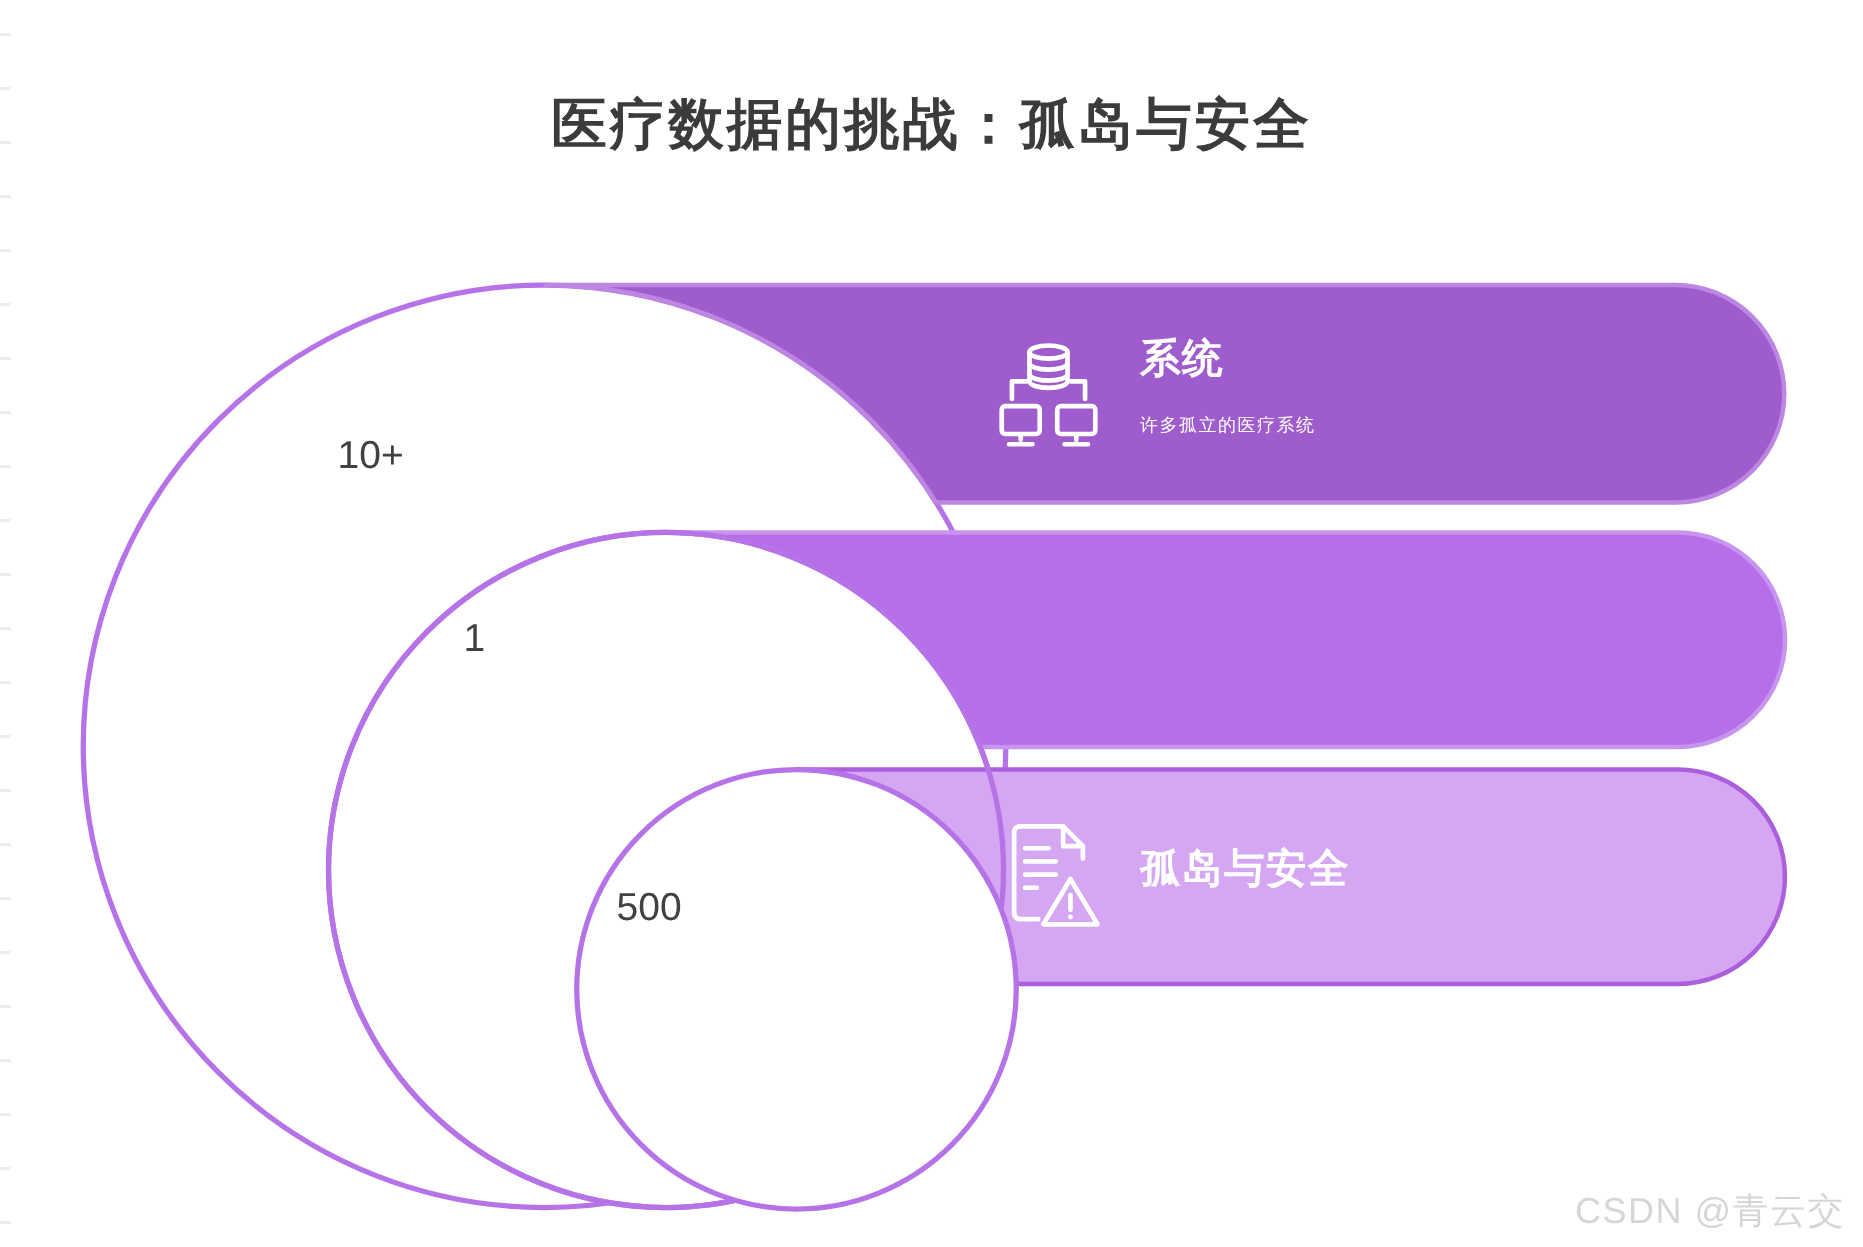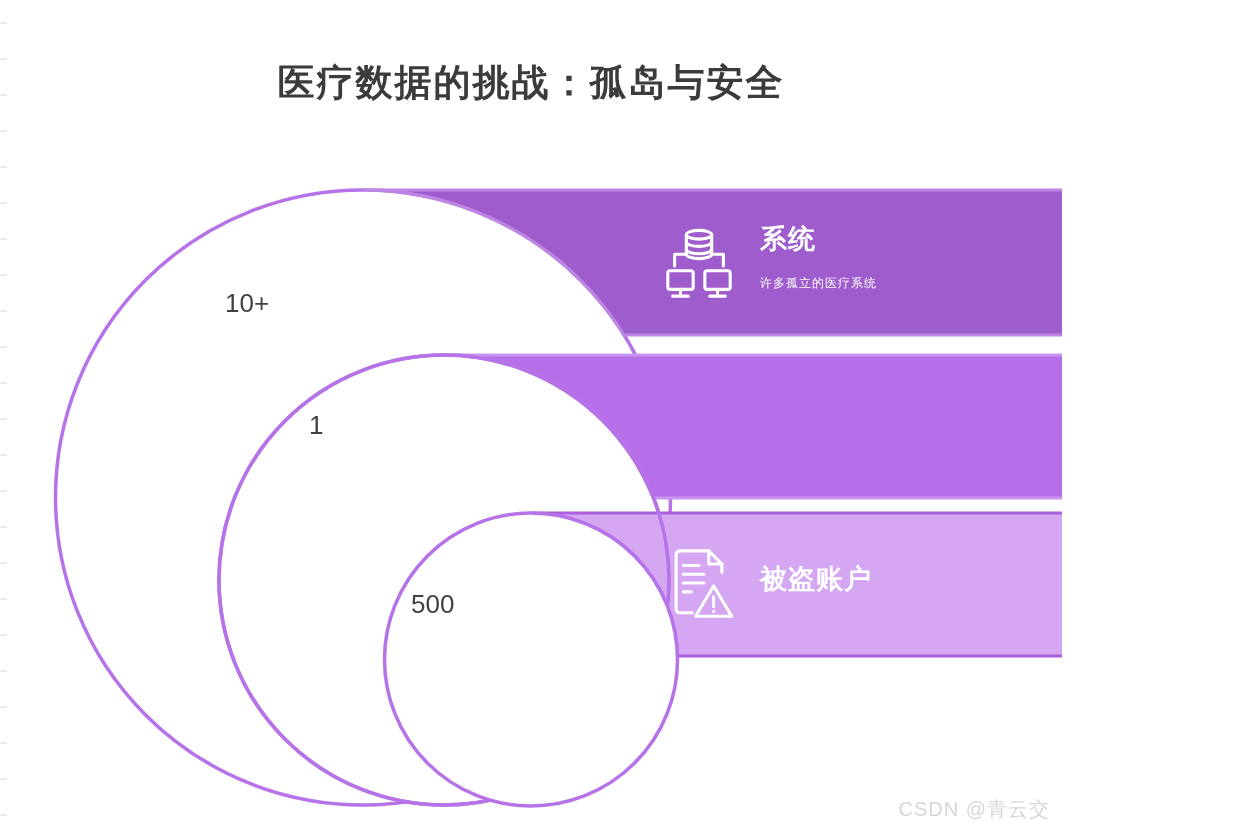--- a/index.html
+++ b/index.html
@@ -3,21 +3,21 @@
 <meta charset="utf-8">
 <style>
   html, body {
     margin: 0;
     padding: 0;
     background: #ffffff;
     font-family: "Liberation Sans", "DejaVu Sans", sans-serif;
   }
   #stage {
     position: relative;
-    width: 1062px;
+    width: 1242px;
     height: 831px;
     background: #ffffff;
     overflow: hidden;
   }
   #diagram-svg {
     position: absolute;
     left: 0; top: 0;
   }
   .page-title {
     position: absolute;
@@ -63,21 +63,21 @@
   }
   .bar-desc {
     font-size: 12px;
     letter-spacing: 1px;
     line-height: 1.1;
   }
   .watermark {
     position: absolute;
     right: 12px;
     bottom: 8px;
-    font-size: 20px;
+    font-size: 24px;
     color: #d6d6d6;
     letter-spacing: 1px;
   }
   .edge-ticks {
     position: absolute;
     left: 0;
     top: 22px;
     width: 7px;
     height: 100%;
     background: repeating-linear-gradient(#ededed 0 2px, transparent 2px 36px);
@@ -151,19 +151,19 @@
         <path d="M24 22 H40"></path>
         <path d="M24 31 H45"></path>
         <path d="M24 40 H45"></path>
         <path d="M24 49 H32"></path>
         <path d="M55 43 L73.5 74 H36.5 Z"></path>
         <path d="M55 54 V64"></path>
         <circle cx="55" cy="69" r="1.7" fill="#ffffff" stroke="none"></circle>
       </g>
     </svg>
     <div class="bar-texts">
-      <div class="bar-title">被盗账户</div>
+      <div class="bar-title">孤岛与安全</div>
     </div>
   </div>
 
   <div class="watermark">CSDN @青云交</div>
 
 </div>
 
 </body></html>

